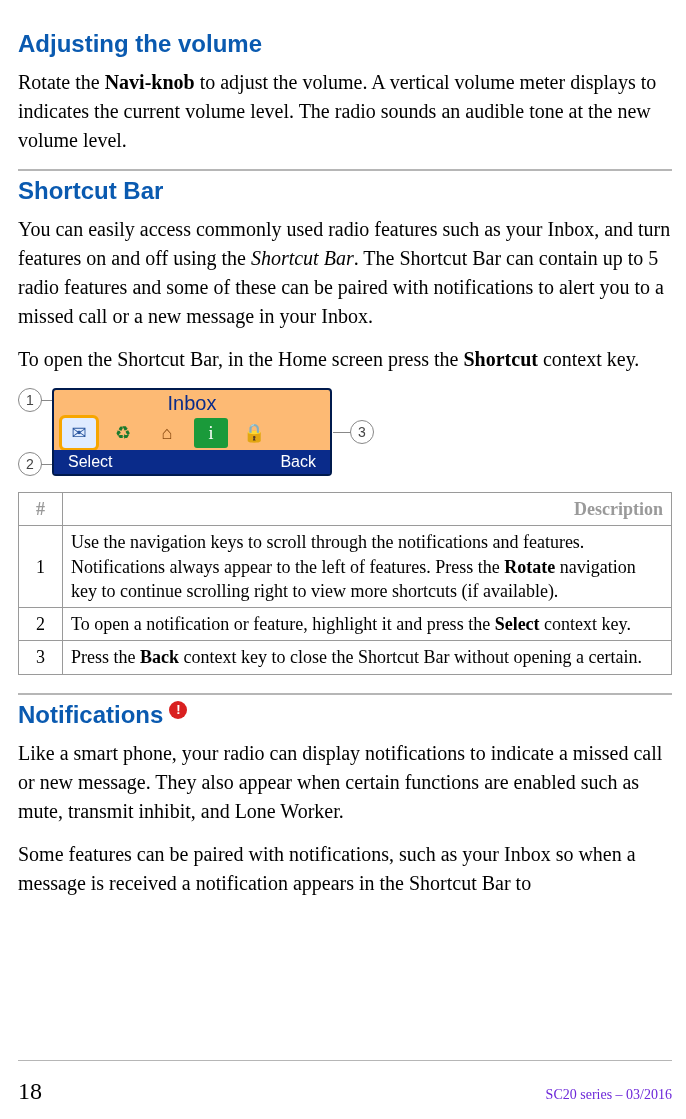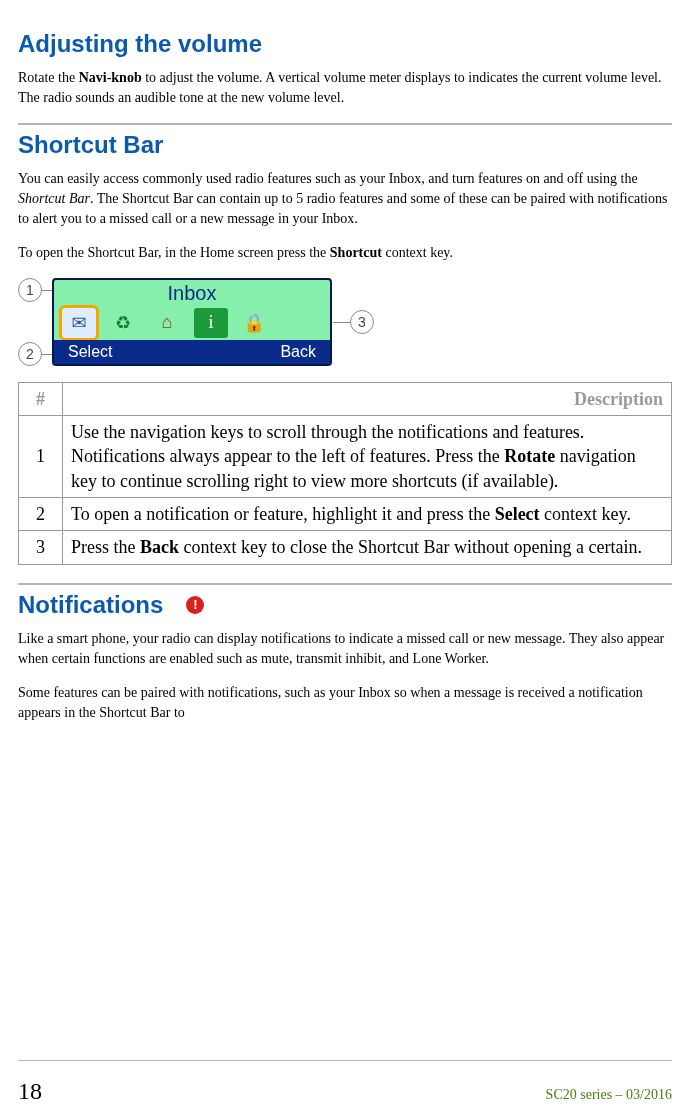--- a/index.html
+++ b/index.html
@@ -16,37 +16,37 @@
 
   h2.section {
     font-family: Arial, Helvetica, sans-serif;
     font-weight: 700;
     color: #0a5ab0;
     font-size: 24px;
     margin: 0 0 10px 0;
     padding-top: 6px;
   }
   .rule-top { border-top: 2px solid #b6b6b6; margin-top: 18px; }
-  p.body { font-size: 14px; line-height: 1.45; margin: 8px 0 14px 0; }
+  p.body { font-size: 20px; line-height: 1.45; margin: 8px 0 14px 0; }
   .bold { font-weight: 700; }
   .ital { font-style: italic; }
 
   
   .illus { display:flex; align-items:center; margin: 6px 0 16px 0; }
   .callouts-left { display:flex; flex-direction:column; justify-content:space-between; height:88px; margin-right:10px; }
   .bubble {
     width:24px; height:24px; border-radius:50%; border:1.5px solid #888;
     display:flex; align-items:center; justify-content:center;
     font-family: Arial, sans-serif; font-size:14px; color:#444; background:#fff;
     position:relative;
   }
   .bubble::after{ content:""; position:absolute; right:-18px; top:50%; width:18px; border-top:1.5px solid #888; }
   .bubble-right::after{ right:auto; left:-18px; }
   .bar {
-    width: 280px; height:88px; background:#86efac; border:2px solid #001a4d;
+    width: 280px; height:88px; background:#fdba74; border:2px solid #001a4d;
     border-radius:4px; display:flex; flex-direction:column; position:relative;
   }
   .bar-title{
     text-align:center; color:#0a2b8a; font-family: Arial, sans-serif; font-size:20px;
     padding:2px 0 0 0; height:26px;
   }
   .bar-icons{
     flex:1; display:flex; align-items:center; gap:10px; padding:0 8px;
   }
   .icon-sq{
@@ -69,36 +69,36 @@
     border: 1px solid #9a9a9a; padding: 4px 8px; vertical-align: top;
     font-size: 18px; line-height:1.35;
   }
   table.desc th {
     font-family: "Palatino Linotype", Georgia, serif;
     color:#9a9a9a; font-weight:700; text-align:right; background:#fff;
   }
   table.desc td.num { text-align:center; width:44px; vertical-align:middle;}
   table.desc th.num { text-align:center; width:44px; }
 
-  .notif-title { display:flex; align-items:center; gap:23px; }
+  .notif-title { display:flex; align-items:flex-start; gap:6px; }
   .alert-icon{
     width:18px; height:18px; background:#d92020; border-radius:50%;
     display:inline-flex; align-items:center; justify-content:center;
     color:#fff; font-family:Arial,sans-serif; font-size:13px; font-weight:700;
   }
 
   
   .footer{
     position:absolute; bottom:14px; left:18px; right:14px;
     border-top:1px solid #b6b6b6; padding-top:17px;
     display:flex; justify-content:space-between; align-items:baseline;
     font-family: Arial, Helvetica, sans-serif;
   }
   .page-num{ font-size:24px; color:#000; font-family:"Palatino Linotype",Georgia,serif;}
-  .doc-id{ font-size:14px; color:#4d7c0f; font-family:"Palatino Linotype",Georgia,serif;}
+  .doc-id{ font-size:14px; color:#6d28d9; font-family:"Palatino Linotype",Georgia,serif;}
 </style>
 </head>
 <body>
 
 <div class="page">
 
   <h2 class="section">Adjusting the volume</h2>
   <p class="body">
     <span>Rotate the </span><span class="bold">Navi-knob</span><span> to adjust the volume. A vertical volume meter displays to indicates the current volume level. The radio sounds an audible tone at the new volume level.</span>
   </p>

